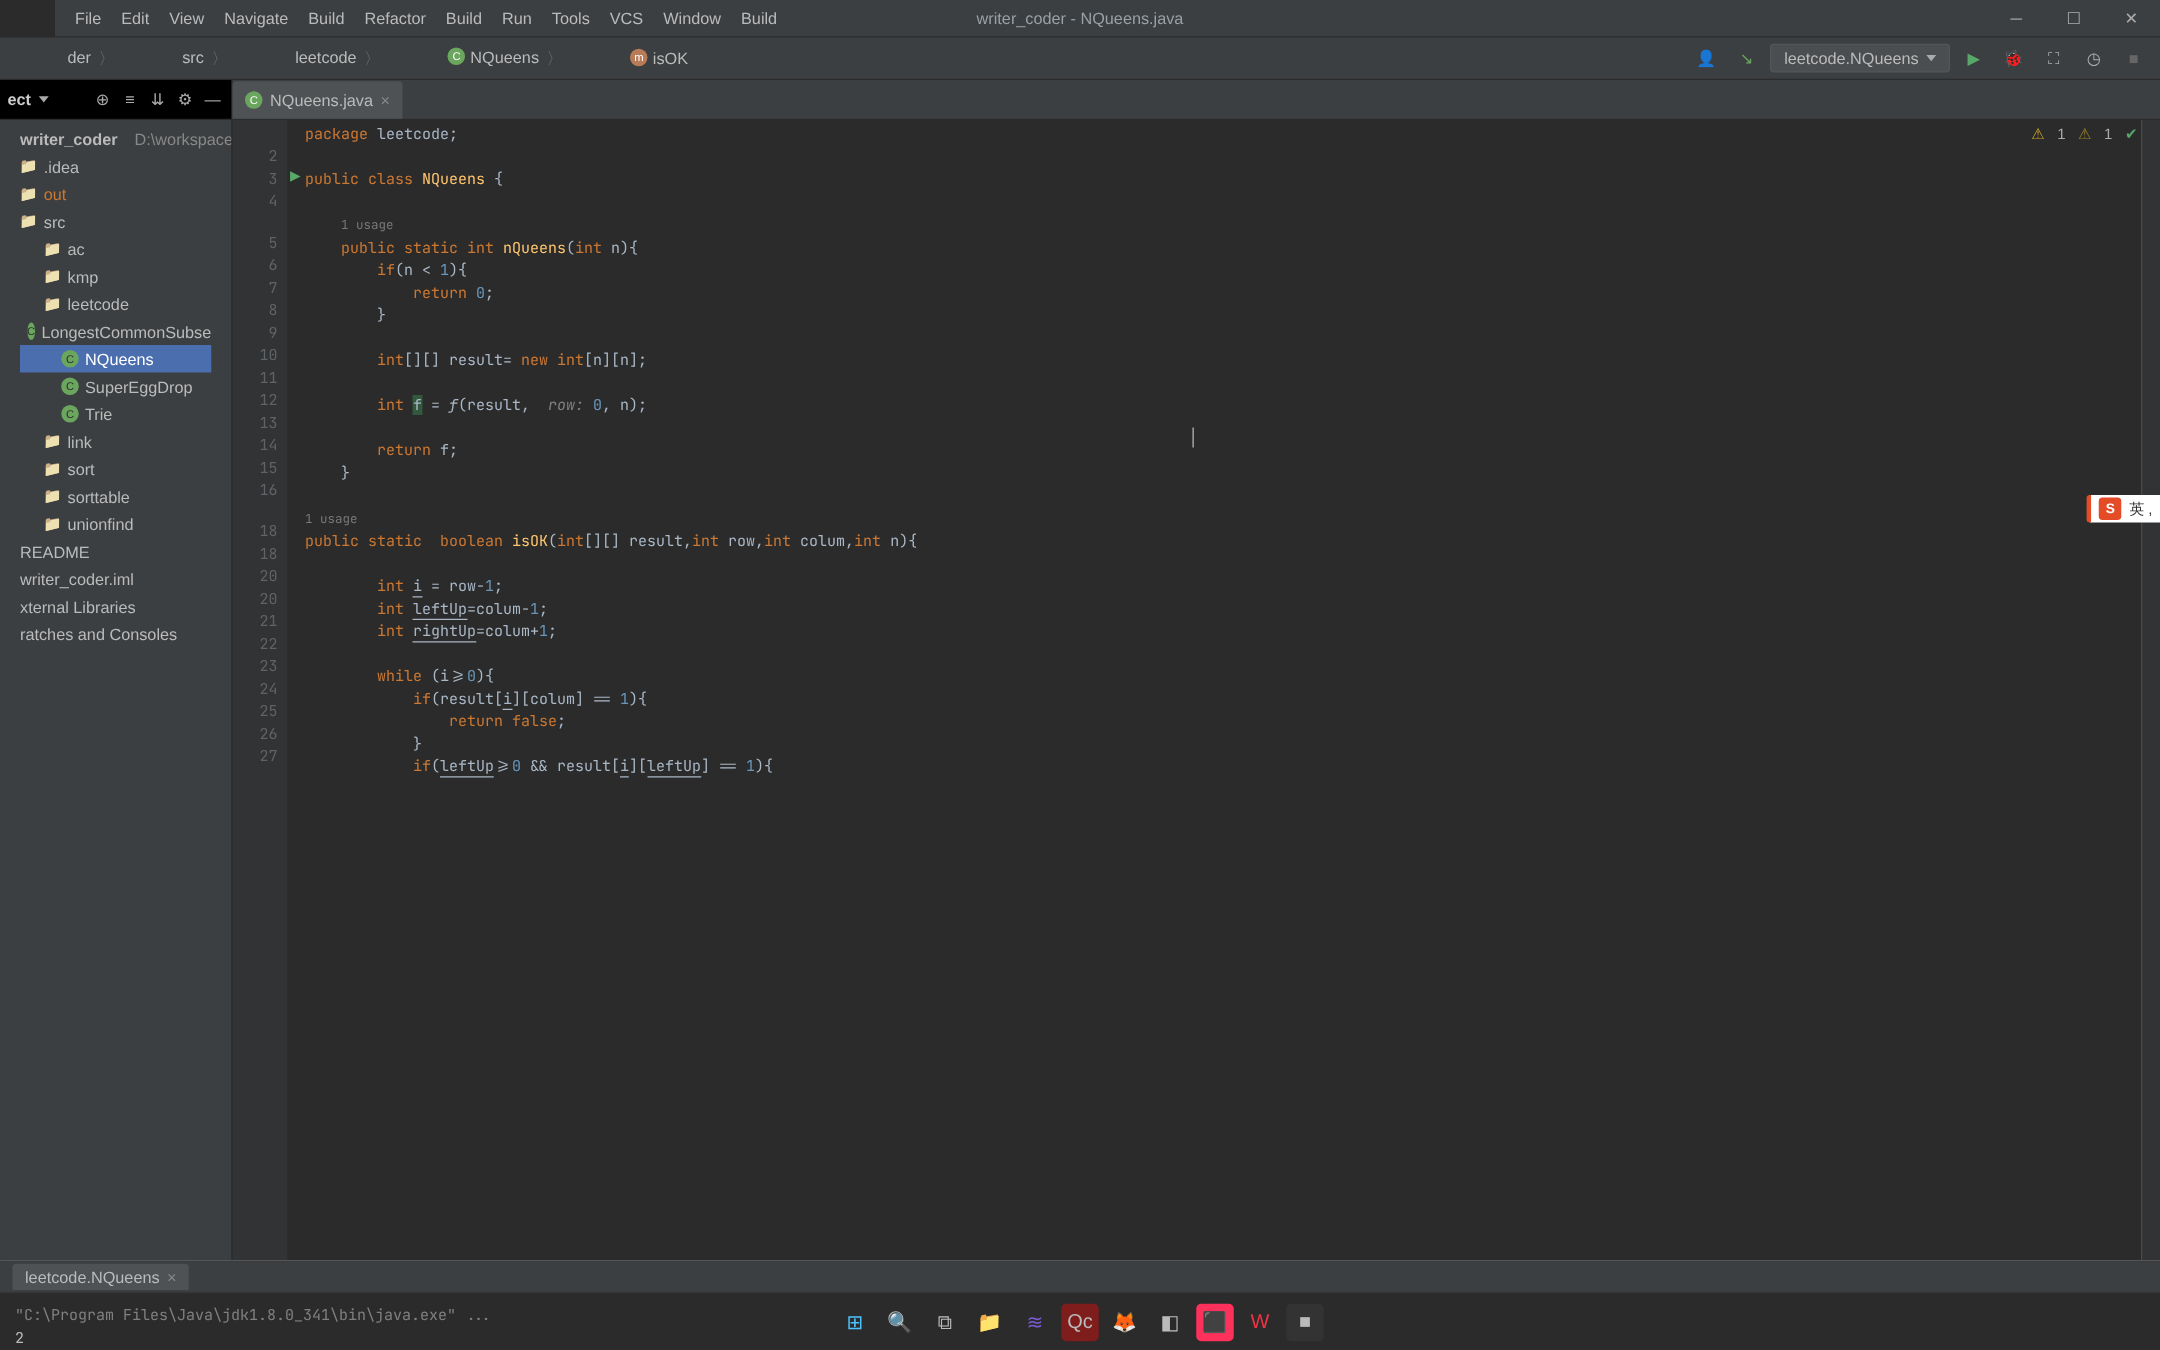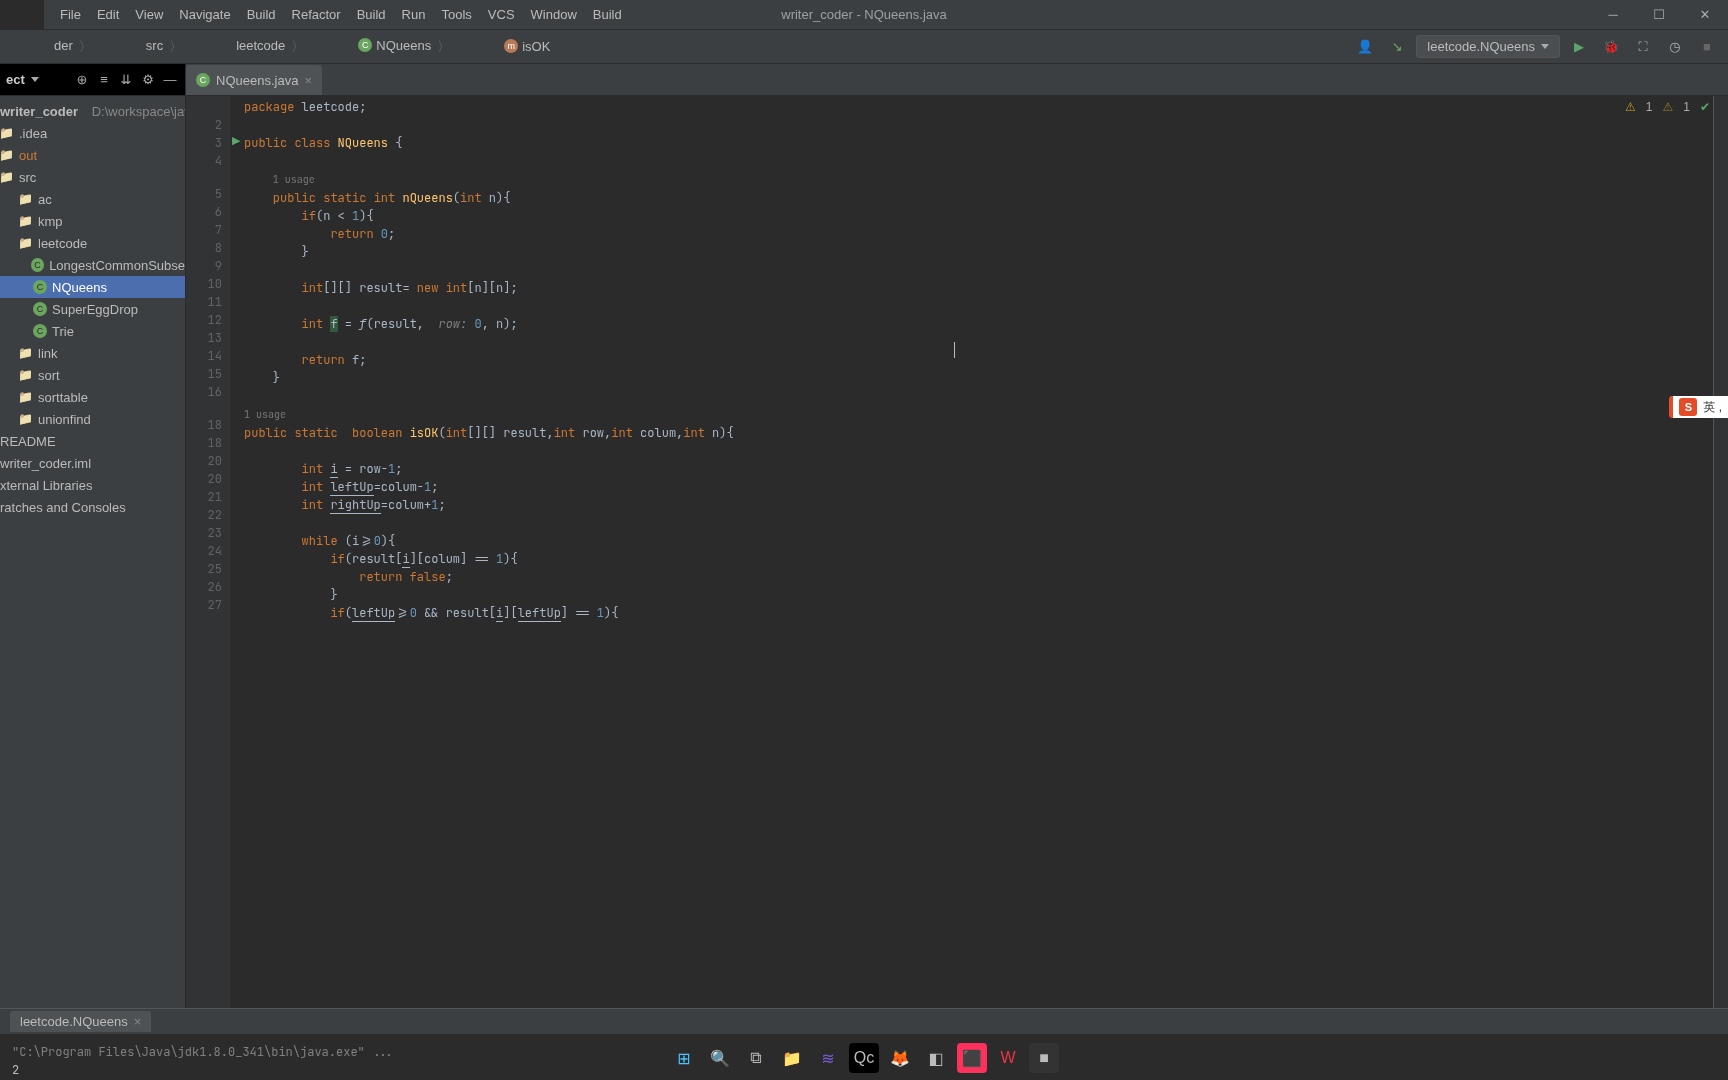--- a/index.html
+++ b/index.html
@@ -56,21 +56,21 @@
 
 
 #sidebar { width: 186px; background:#3c3f41; display:flex;flex-direction:column;border-right:1px solid #2b2b2b;}
 #sidebar-header {
   height:32px;display:flex;align-items:center;padding:0 6px;gap:6px;
   border-bottom:1px solid #2b2b2b; background:#000000;
 }
 #sidebar-header .title { font-weight:bold;color:#ccc;}
 .sb-hicons { margin-left:auto;display:flex;gap:4px;}
 .sb-hicons .ic { width:18px;height:18px;display:flex;align-items:center;justify-content:center;cursor:pointer;color:#aaa;}
-#tree { padding:4px 0; overflow:hidden;}
+#tree { padding:4px 16px; overflow:hidden;}
 .tree-row { display:flex;align-items:center;gap:5px;height:22px;padding-left:0px;white-space:nowrap;cursor:pointer;}
 .tree-row.sel { background:#4b6eaf;color:#fff;}
 .tree-row .ic { width:14px;height:14px;display:inline-flex;align-items:center;justify-content:center;}
 .folder-ic::before{content:"📁";font-size:12px;filter:grayscale(60%);}
 .class-ic{width:14px;height:14px;border-radius:50%;background:#6ba65f;color:#2b2b2b;font-size:9px;text-align:center;line-height:14px;}
 .dim{color:#888;}
 .tree-row .pad1{width:14px;}
 .tree-row .pad2{width:28px;}
 
 
@@ -382,21 +382,21 @@
 
 </div>
 </div>
 
 <div id="taskbar">
   <div class="task-ic" style="color:#4cc2ff">⊞</div>
   <div class="task-ic">🔍</div>
   <div class="task-ic">⧉</div>
   <div class="task-ic">📁</div>
   <div class="task-ic" style="color:#7c5cd6">≋</div>
-  <div class="task-ic" style="background:#000000;">Qc</div>
+  <div class="task-ic" style="background:#7f1d1d;">Qc</div>
   <div class="task-ic">🦊</div>
   <div class="task-ic">◧</div>
   <div class="task-ic" style="background:#fe315d;">⬛</div>
   <div class="task-ic" style="color:#e34;">W</div>
   <div class="task-ic" style="background:#333;">■</div>
 </div>
 
 <div id="ime-badge">
   <span class="s">S</span>
   <span>英 ,</span>

